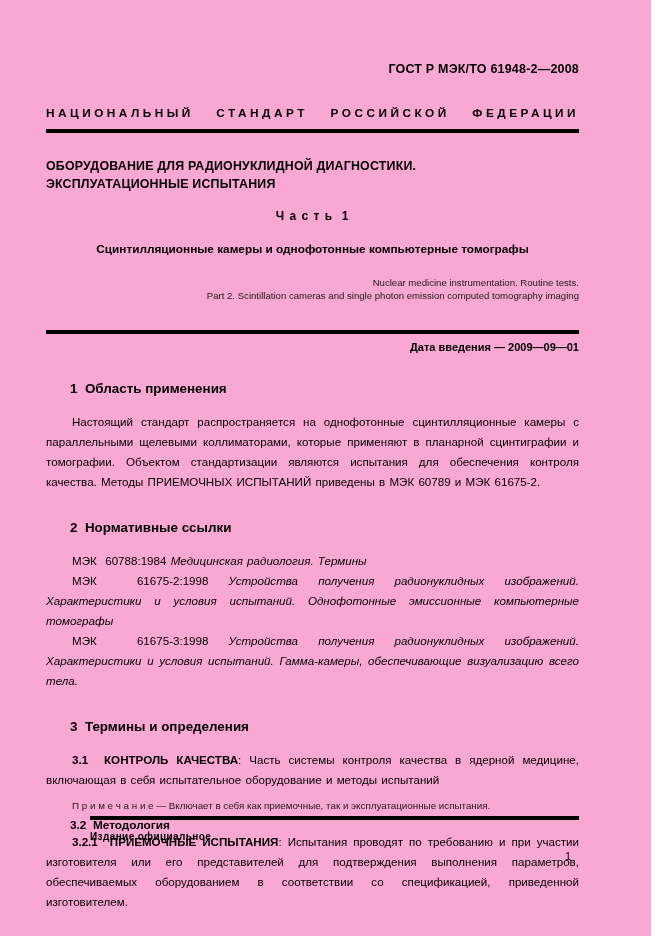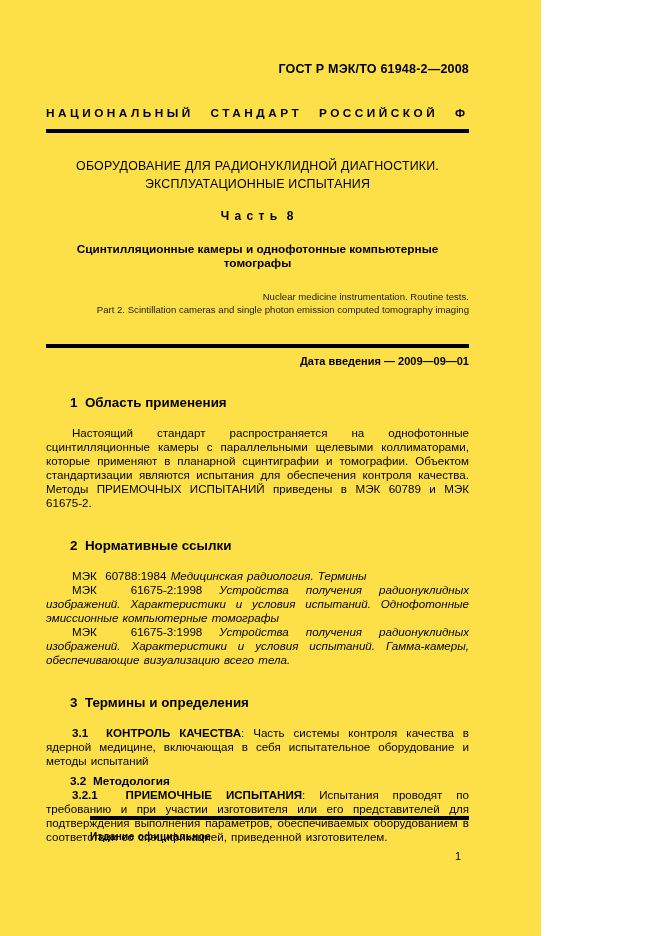--- a/index.html
+++ b/index.html
@@ -2,23 +2,23 @@
 <html lang="ru"><head>
 <meta charset="utf-8">
 <style>
   html, body {
     margin: 0;
     padding: 0;
     background: #ffffff;
   }
   .page {
     position: relative;
-    width: 541px;
+    width: 651px;
     height: 936px;
-    background: #fde047;
+    background: #f9a8d4;
     color: #000000;
     font-family: "Liberation Sans", sans-serif;
     overflow: hidden;
   }
   .content {
     position: absolute;
     left: 46px;
     right: 72px;
     top: 0;
   }
@@ -41,23 +41,23 @@
     white-space: nowrap;
     overflow: hidden;
   }
   .rule {
     height: 4px;
     background: #000000;
   }
   .rule-top { margin-top: 9px; }
   .rule-mid { margin-top: 28px; }
   .title-ru {
-    text-align: center;
+    text-align: left;
     font-size: 12.4px;
-    font-weight: normal;
+    font-weight: bold;
     line-height: 18px;
     letter-spacing: 0.2px;
   }
   .title-ru.first { margin-top: 24px; }
   .part-label {
     margin-top: 16px;
     text-align: center;
     font-size: 12px;
     font-weight: bold;
     white-space: pre-wrap;
@@ -87,21 +87,21 @@
     margin-top: 28px;
     margin-left: 24px;
     font-size: 13.4px;
     font-weight: bold;
     white-space: pre-wrap;
   }
   .para {
     margin: 0;
     margin-top: 11px;
     font-size: 11.6px;
-    line-height: 14px;
+    line-height: 20px;
     text-align: justify;
     text-indent: 26px;
     word-spacing: 1px;
   }
   .para.tight { margin-top: 0; }
   .ref-code { white-space: pre-wrap; }
   .ref-title { font-style: italic; }
   .term-label { font-weight: bold; white-space: pre-wrap; }
   .sub-heading {
     margin: 0;
@@ -148,41 +148,42 @@
 
     <div class="doc-number">ГОСТ Р МЭК/ТО 61948-2—2008</div>
 
     <div class="banner">НАЦИОНАЛЬНЫЙ СТАНДАРТ РОССИЙСКОЙ ФЕДЕРАЦИИ</div>
 
     <div class="rule rule-top"></div>
 
     <div class="title-ru first">ОБОРУДОВАНИЕ ДЛЯ РАДИОНУКЛИДНОЙ ДИАГНОСТИКИ.</div>
     <div class="title-ru">ЭКСПЛУАТАЦИОННЫЕ ИСПЫТАНИЯ</div>
 
-    <div class="part-label">Ч а с т ь  8</div>
+    <div class="part-label">Ч а с т ь  1</div>
 
     <div class="subtitle">Сцинтилляционные камеры и однофотонные компьютерные томографы</div>
 
     <div class="en-title first">Nuclear medicine instrumentation. Routine tests.</div>
     <div class="en-title">Part 2. Scintillation cameras and single photon emission computed tomography imaging</div>
 
     <div class="rule rule-mid"></div>
 
     <div class="date-line">Дата введения — 2009—09—01</div>
 
     <h2 class="sec-heading">1  Область применения</h2>
     <p class="para">Настоящий стандарт распространяется на однофотонные сцинтилляционные камеры с параллельными щелевыми коллиматорами, которые применяют в планарной сцинтиграфии и томографии. Объектом стандартизации являются испытания для обеспечения контроля качества. Методы ПРИЕМОЧНЫХ ИСПЫТАНИЙ приведены в МЭК 60789 и МЭК 61675-2.</p>
 
     <h2 class="sec-heading">2  Нормативные ссылки</h2>
     <p class="para tight"><span class="ref-code">МЭК  60788:1984</span> <span class="ref-title">Медицинская радиология. Термины</span></p>
     <p class="para tight"><span class="ref-code">МЭК  61675-2:1998</span> <span class="ref-title">Устройства получения радионуклидных изображений. Характеристики и условия испытаний. Однофотонные эмиссионные компьютерные томографы</span></p>
     <p class="para tight"><span class="ref-code">МЭК  61675-3:1998</span> <span class="ref-title">Устройства получения радионуклидных изображений. Характеристики и условия испытаний. Гамма-камеры, обеспечивающие визуализацию всего тела.</span></p>
 
     <h2 class="sec-heading">3  Термины и определения</h2>
     <p class="para tight"><span class="term-label">3.1  КОНТРОЛЬ КАЧЕСТВА</span><span>: Часть системы контроля качества в ядерной медицине, включающая в себя испытательное оборудование и методы испытаний</span></p>
+    <p class="note-line">П р и м е ч а н и е — Включает в себя как приемочные, так и эксплуатационные испытания.</p>
     <h3 class="sub-heading">3.2  Методология</h3>
     <p class="para tight"><span class="term-label">3.2.1  ПРИЕМОЧНЫЕ ИСПЫТАНИЯ</span><span>: Испытания проводят по требованию и при участии изготовителя или его представителей для подтверждения выполнения параметров, обеспечиваемых оборудованием в соответствии со спецификацией, приведенной изготовителем.</span></p>
 
   </div>
 
   <div class="footer">
     <div class="rule"></div>
     <div class="edition">Издание официальное</div>
     <div class="page-number">1</div>
   </div>

